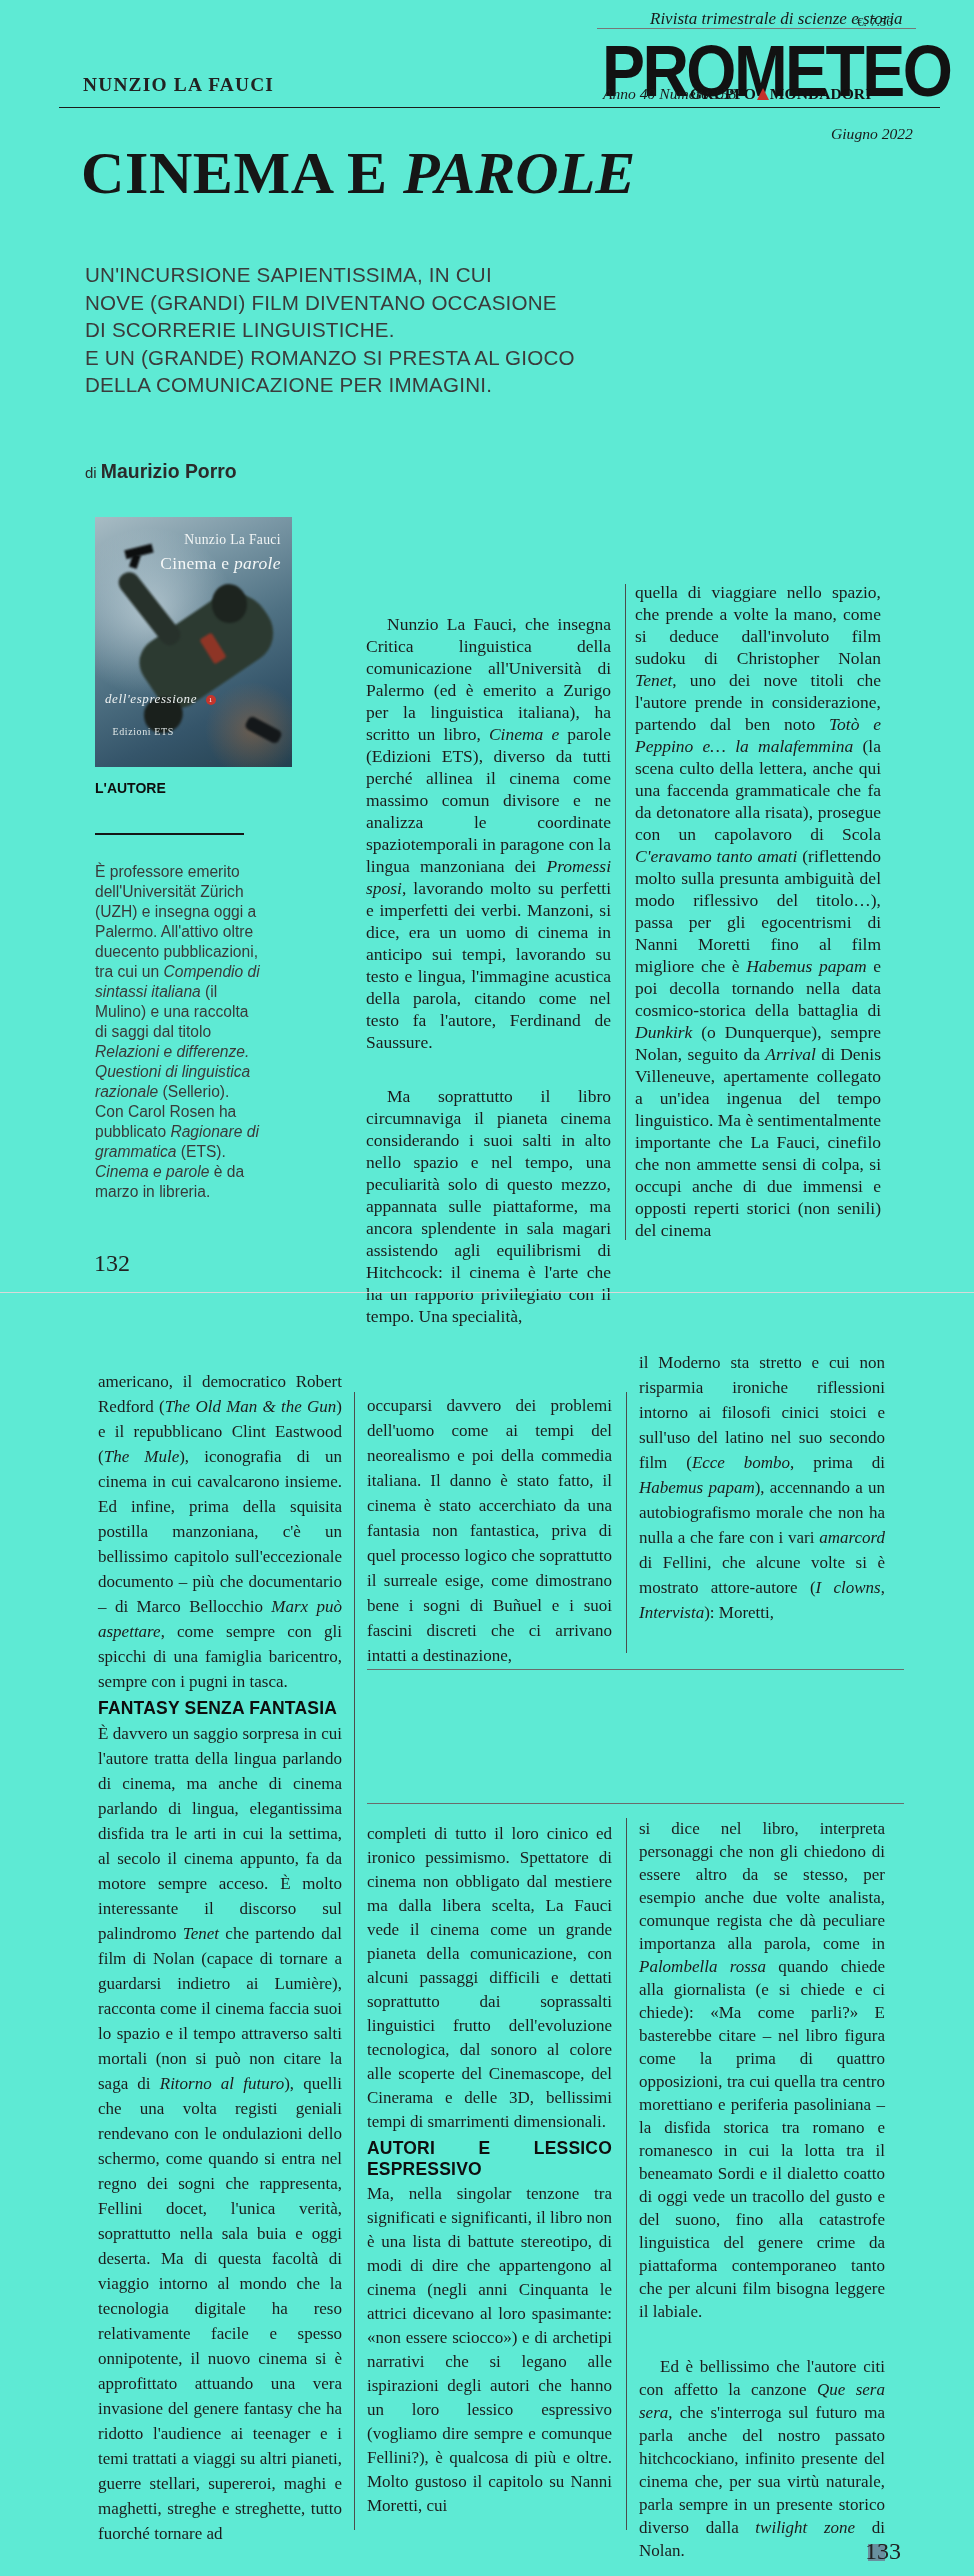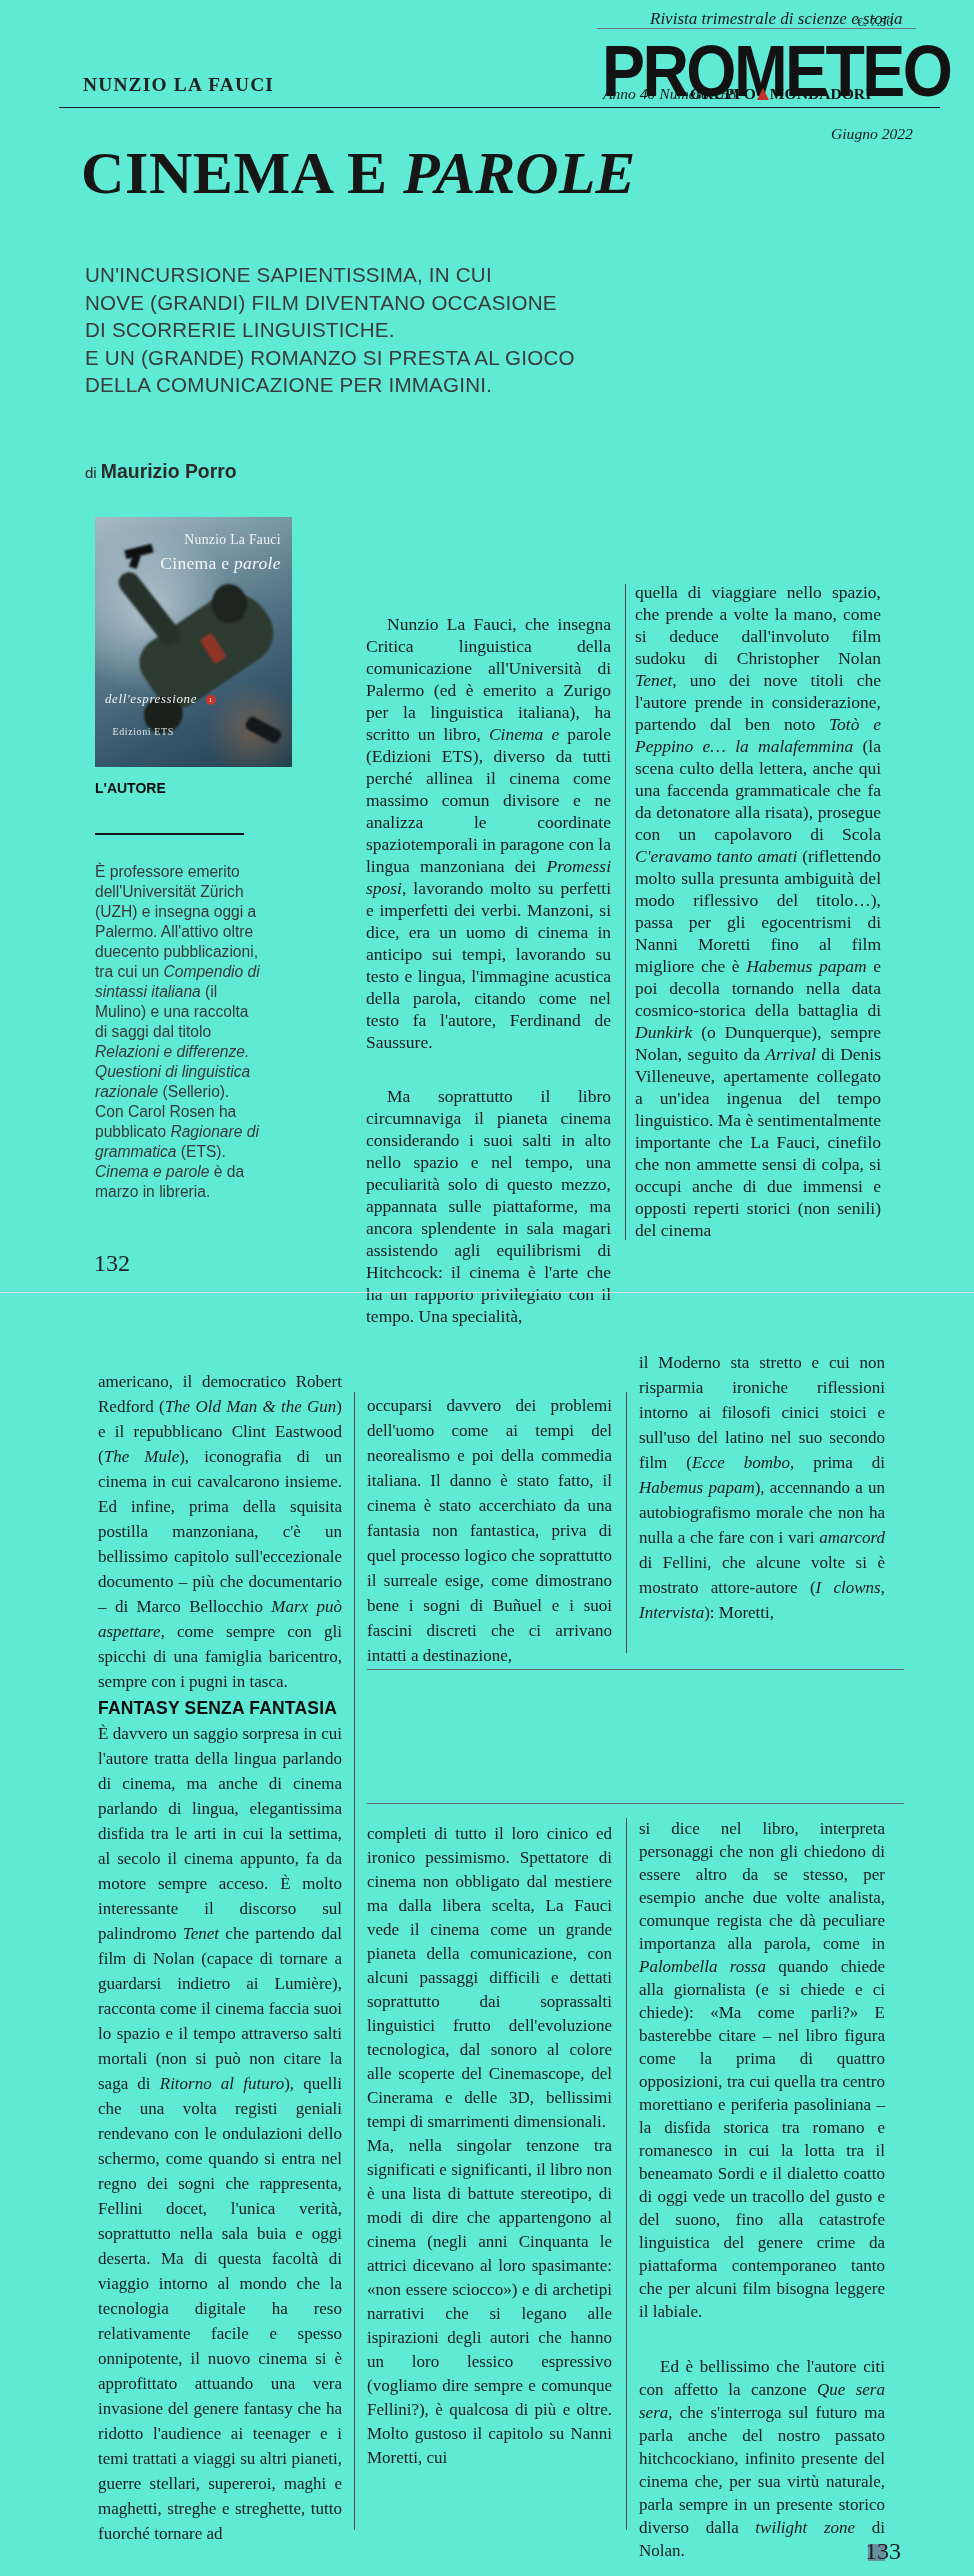--- a/index.html
+++ b/index.html
@@ -167,20 +167,21 @@
       <p><span>il Moderno sta stretto e cui non risparmia ironiche riflessioni intorno ai filosofi cinici stoici e sull'uso del latino nel suo secondo film (</span><i>Ecce bombo</i><span>, prima di </span><i>Habemus papam</i><span>), accennando a un autobiografismo morale che non ha nulla a che fare con i vari </span><i>amarcord</i><span> di Fellini, che alcune volte si è mostrato attore-autore (</span><i>I clowns</i><span>, </span><i>Intervista</i><span>): Moretti,</span></p>
     </div>
 
   <div class="abs quote-rule" style="left:367px;top:1669px;width:537px;"></div>
   <div class="abs quote-rule" style="left:367px;top:1803px;width:537px;"></div>
 
   <div class="abs body-col bot-col" style="left:367px;top:1822px;width:245px;line-height:24px;">
     <div>
         <p><span>completi di tutto il loro cinico ed ironico pessimismo. Spettatore di cinema non obbligato dal mestiere ma dalla libera scelta, La Fauci vede il cinema come un grande pianeta della comunicazione, con alcuni passaggi difficili e dettati soprattutto dai soprassalti linguistici frutto dell'evoluzione tecnologica, dal sonoro al colore alle scoperte del Cinemascope, del Cinerama e delle 3D, bellissimi tempi di smarrimenti dimensionali.</span></p>
       </div>
+    <h4 class="subhead">AUTORI E LESSICO ESPRESSIVO</h4>
     <div>
         <p><span>Ma, nella singolar tenzone tra significati e significanti, il libro non è una lista di battute stereotipo, di modi di dire che appartengono al cinema (negli anni Cinquanta le attrici dicevano al loro spasimante: «non essere sciocco») e di archetipi narrativi che si legano alle ispirazioni degli autori che hanno un loro lessico espressivo (vogliamo dire sempre e comunque Fellini?), è qualcosa di più e oltre. Molto gustoso il capitolo su Nanni Moretti, cui</span></p>
       </div>
   </div>
 
   <div class="abs vrule" style="left:626px;top:1818px;height:712px;"></div>
 
   <div class="abs body-col bot-col-tight" style="left:639px;top:1817px;width:246px;">
       <p><span>si dice nel libro, interpreta personaggi che non gli chiedono di essere altro da se stesso, per esempio anche due volte analista, comunque regista che dà peculiare importanza alla parola, come in </span><i>Palombella rossa</i><span> quando chiede alla giornalista (e si chiede e ci chiede): «Ma come parli?» E basterebbe citare – nel libro figura come la prima di quattro opposizioni, tra cui quella tra centro morettiano e periferia pasoliniana – la disfida storica tra romano e romanesco in cui la lotta tra il beneamato Sordi e il dialetto coatto di oggi vede un tracollo del gusto e del suono, fino alla catastrofe linguistica del genere crime da piattaforma contemporaneo tanto che per alcuni film bisogna leggere il labiale.</span></p>
       <p class="ind"><span>Ed è bellissimo che l'autore citi con affetto la canzone </span><i>Que sera sera</i><span>, che s'interroga sul futuro ma parla anche del nostro passato hitchcockiano, infinito presente del cinema che, per sua virtù naturale, parla sempre in un presente storico diverso dalla </span><i>twilight zone</i><span> di Nolan.</span><span class="endmark"></span></p>

